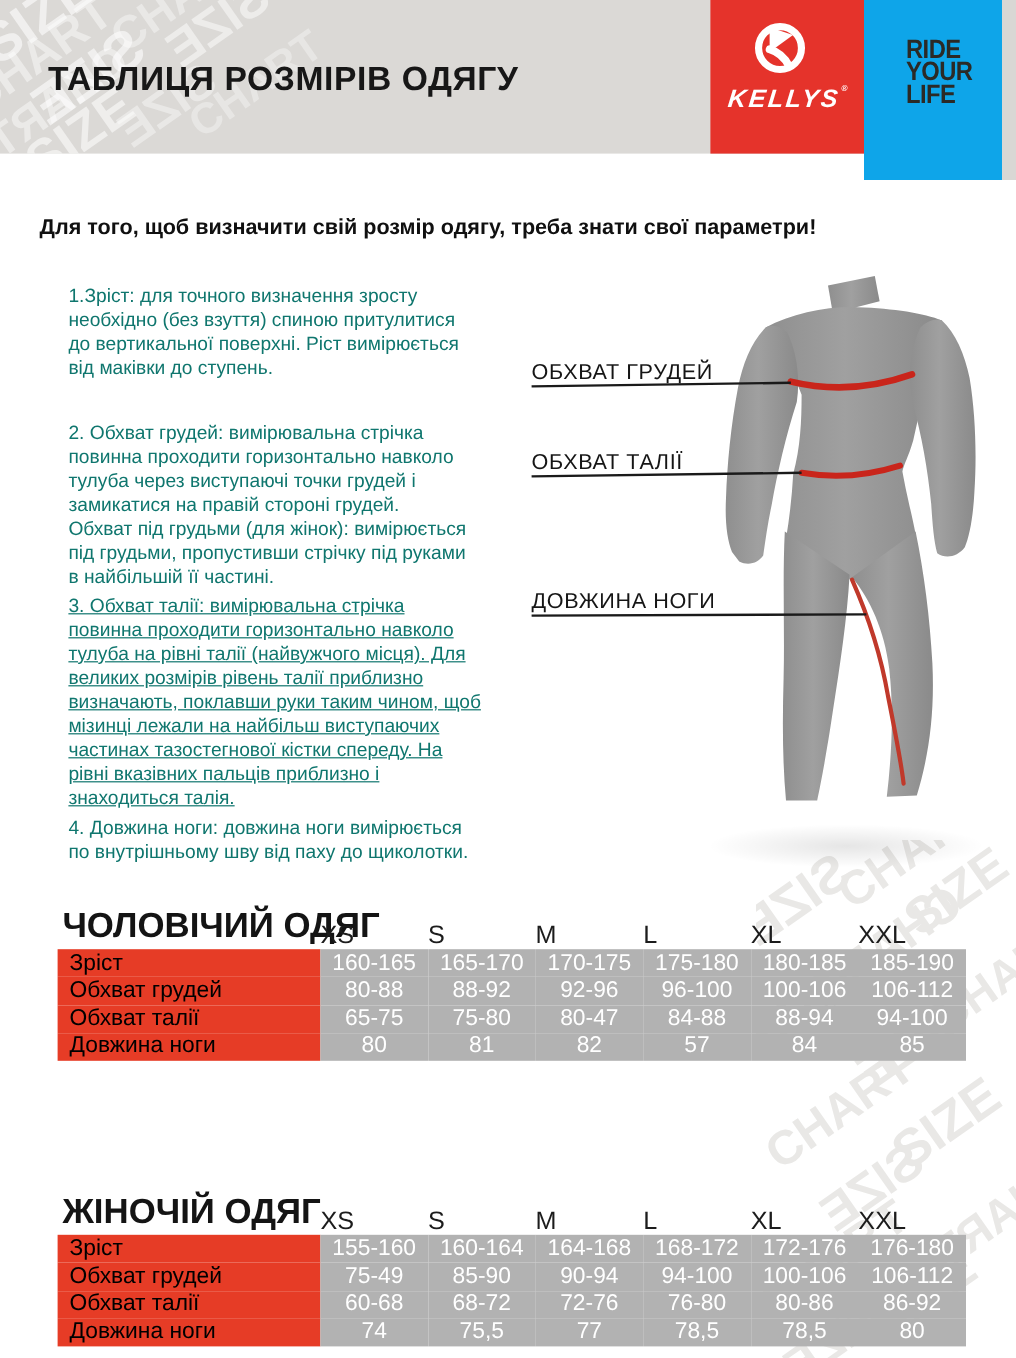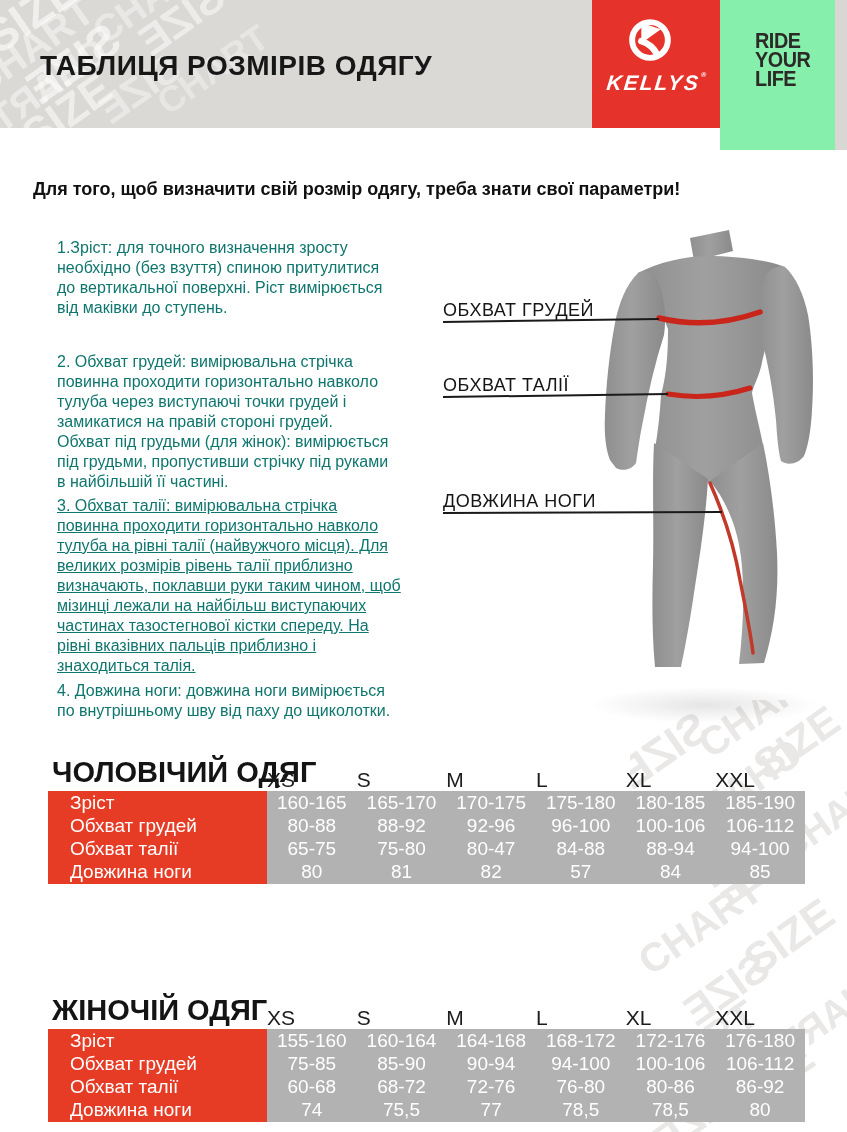--- a/index.html
+++ b/index.html
@@ -29,21 +29,21 @@
     background:var(--brand-red,#e5332b);
   }
   .brand-word{
     position:absolute;left:0;right:0;top:71px;text-align:center;
     color:#fff;font-size:21px;font-weight:bold;font-style:italic;
     letter-spacing:2px;transform:skewX(-6deg);
   }
   .brand-word .reg{font-size:7px;vertical-align:top;letter-spacing:0;}
   .slogan-tab{
     position:absolute;left:720px;top:0;width:115px;height:150px;
-    background:#86efac;
+    background:#0ea5e9;
     text-decoration:underline;
   }
   .slogan{
     position:absolute;left:35px;top:31px;
     font-size:22px;font-weight:bold;color:#2b2a26;line-height:19px;
     transform:scaleX(.9);transform-origin:left top;letter-spacing:-.5px;
   }
   .edge-strip{
     position:absolute;left:835px;top:0;width:12px;height:150px;
     background:#d9d7d4;
@@ -82,22 +82,22 @@
   }
   .size-head{
     font-size:21px;color:#1c1c1c;line-height:22px;
   }
   .size-table{
     position:absolute;left:0;top:38px;width:757px;
     display:grid;grid-template-columns:219px repeat(6,89.66px);
     grid-auto-rows:23.25px;
   }
   .row-label{
-    background:var(--row-red,#e63c26);color:#ffffff;font-size:19px;
-    padding-left:22px;display:flex;align-items:center;
+    background:var(--row-red,#e63c26);color:#000000;font-size:19px;
+    padding-left:10px;display:flex;align-items:center;
   }
   .cell{
     background:var(--cell-gray,#b2b2b2);color:#fff;font-size:19px;
     display:flex;align-items:center;justify-content:center;
   }
 
   
   .wm-bottom{
     position:absolute;left:630px;top:700px;width:217px;height:432px;
     overflow:hidden;
@@ -300,21 +300,21 @@
     </div>
   <div class="size-table">
       <div class="row-label">Зріст</div>
       <div class="cell">155-160</div>
       <div class="cell">160-164</div>
       <div class="cell">164-168</div>
       <div class="cell">168-172</div>
       <div class="cell">172-176</div>
       <div class="cell">176-180</div>
       <div class="row-label">Обхват грудей</div>
-      <div class="cell">75-85</div>
+      <div class="cell">75-49</div>
       <div class="cell">85-90</div>
       <div class="cell">90-94</div>
       <div class="cell">94-100</div>
       <div class="cell">100-106</div>
       <div class="cell">106-112</div>
       <div class="row-label">Обхват талії</div>
       <div class="cell">60-68</div>
       <div class="cell">68-72</div>
       <div class="cell">72-76</div>
       <div class="cell">76-80</div>

